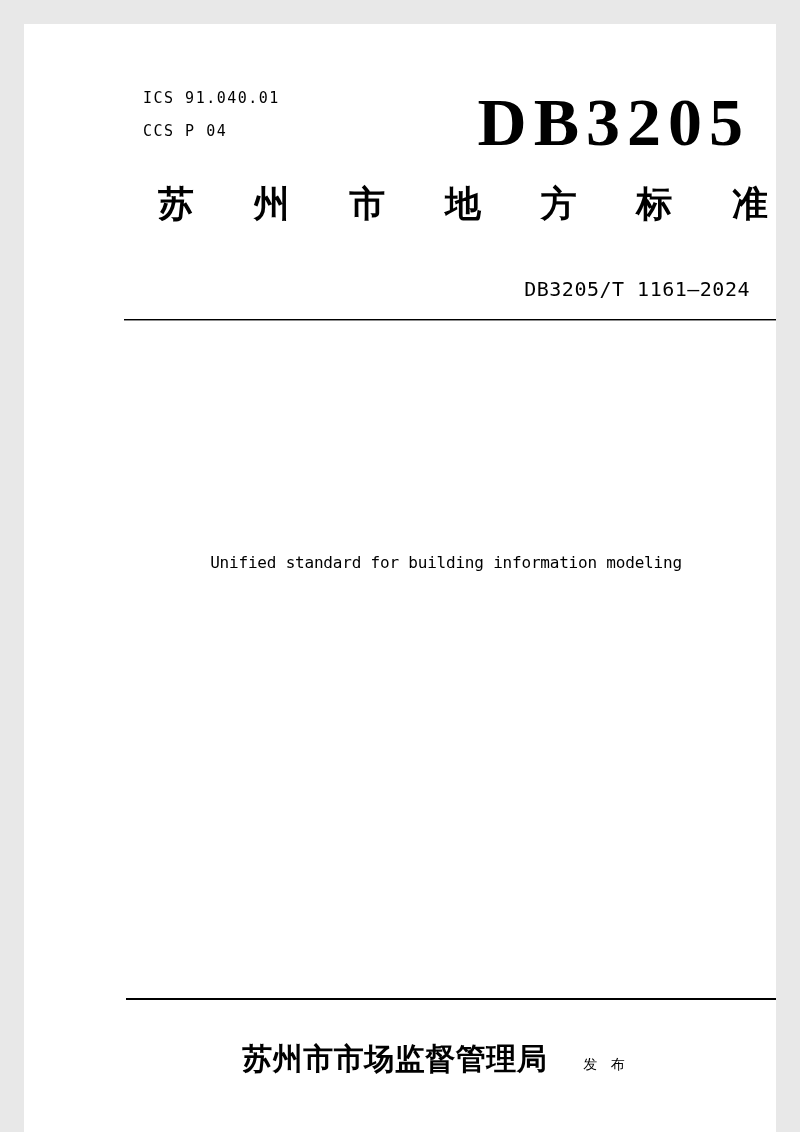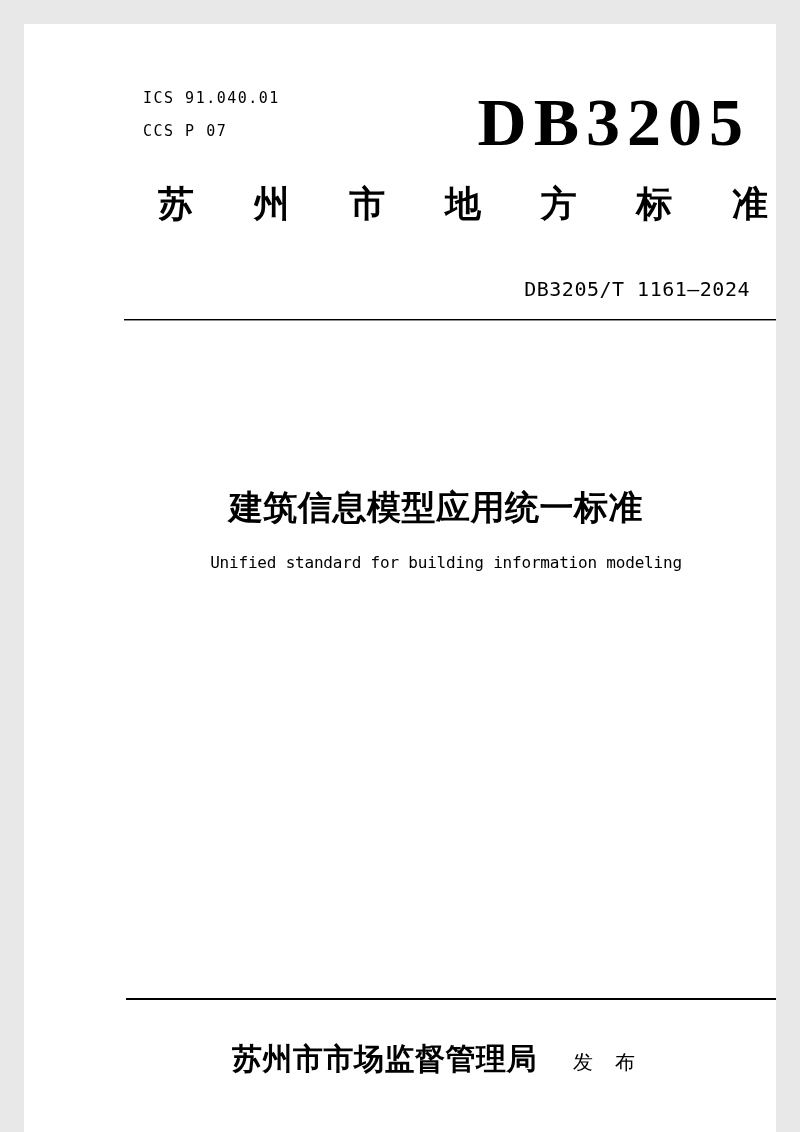--- a/index.html
+++ b/index.html
@@ -71,50 +71,49 @@
     position:absolute; left:0; top:1005px; width:800px;
     text-align:center; white-space:nowrap;
   }
   .publisher {
     font-family:"Liberation Serif","DejaVu Serif",serif;
     font-weight:bold;
     font-size:30px; line-height:36px;
     letter-spacing:0.5px;
   }
   .publish-action {
-    font-family:Liberation Mono, monospace;
-    font-size:20px;
+    font-family:Liberation Serif, serif;
+    font-size:14px;
     letter-spacing:5px;
     margin-left:24px;
   }
 </style>
 </head>
 <body>
 
 <div class="page">
 
-  <div class="meta mono"><div>ICS 91.040.01</div><div>CCS P 07</div></div>
+  <div class="meta mono"><div>ICS 91.040.01</div><div>CCS P 04</div></div>
 
   <div class="db-logo">DB3205</div>
 
   <div class="category">
     <span>苏</span>
     <span>州</span>
     <span>市</span>
     <span>地</span>
     <span>方</span>
     <span>标</span>
     <span>准</span>
   </div>
 
   <div class="std-number mono">DB3205/T 1161—2024</div>
 
   <div class="rule-top"></div>
 
-  <div class="title-zh">建筑信息模型应用统一标准</div>
   <div class="title-en mono">Unified standard for building information modeling</div>
 
 
   <div class="rule-bottom"></div>
 
   <div class="publisher-row">
     <span class="publisher">苏州市市场监督管理局</span><span class="publish-action">发 布</span>
   </div>
 
 </div>

